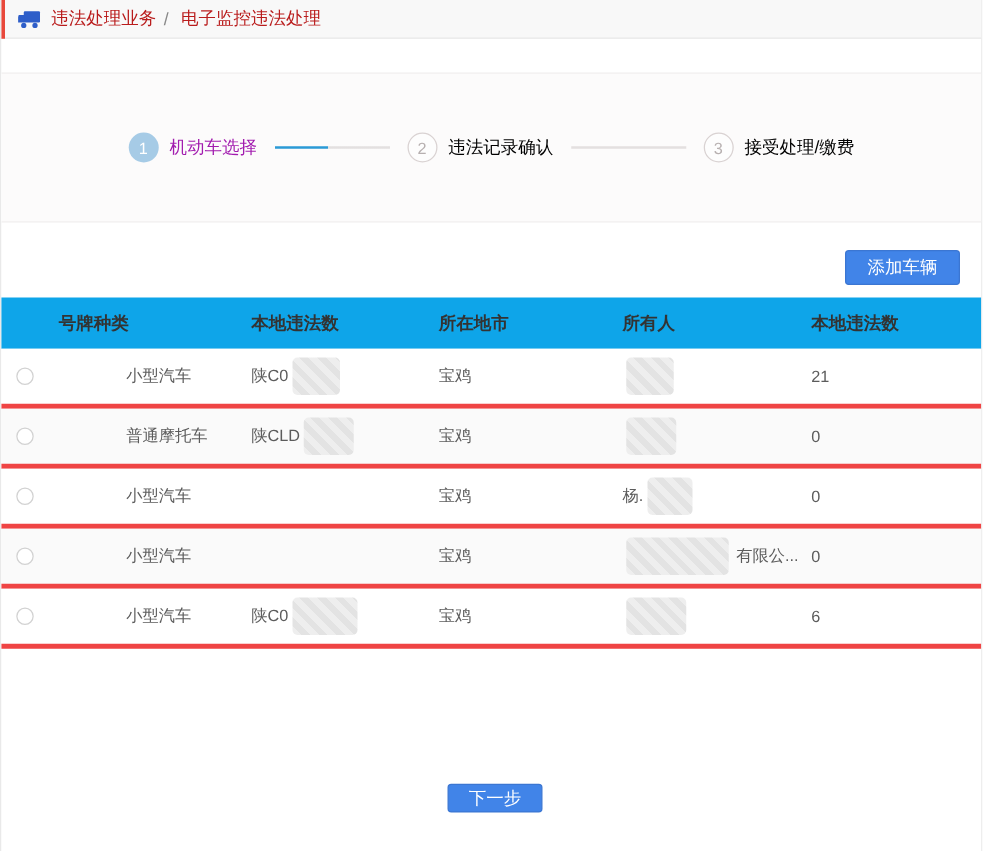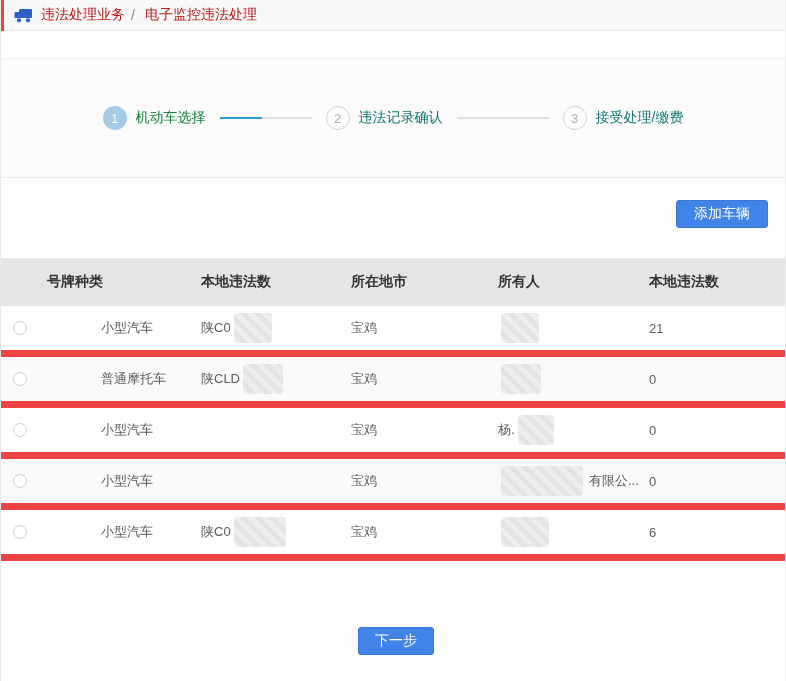--- a/index.html
+++ b/index.html
@@ -15,35 +15,35 @@
   .crumb-sep{color:#888;margin:0 6px;font-size:14px;}
   
   .panel{margin-top:27px;height:118px;background:#fcfbfb;border-top:1px solid #f1f0f0;
          border-bottom:1px solid #f1f0f0;display:flex;align-items:center;justify-content:center;}
   .step{display:flex;align-items:center;}
   .step-circle{width:24px;height:24px;border-radius:50%;display:flex;align-items:center;
                justify-content:center;font-size:13px;box-sizing:border-box;}
   .step.active .step-circle{background:#a6cbe6;color:#fff;}
   .step.inactive .step-circle{border:1px solid #d9d2d2;color:#b7b0b0;background:#fdfdfd;}
   .step-label{margin-left:9px;font-size:14px;}
-  .step.active .step-label{color:#15803d;}
-  .step.inactive .step-label{color:#0f766e;text-align:center;}
+  .step.active .step-label{color:#a21caf;}
+  .step.inactive .step-label{color:#000000;text-align:center;}
   .step-line{width:92px;height:2px;margin:0 14px;background:#e3e0e0;}
   .step-line.half{background:linear-gradient(to right,#2b9ad6 0,#2b9ad6 46%,#e3e0e0 46%,#e3e0e0 100%);}
   
   .btn{background:#4184e8;border:1px solid #3b76d2;border-radius:3px;color:#fff;
        font-size:14px;cursor:pointer;font-family:inherit;}
   .add-btn{position:absolute;top:200px;right:17px;width:92px;height:28px;}
-  .next-btn{position:absolute;top:627px;left:357px;width:76px;height:28px;}
+  .next-btn{position:absolute;top:627px;left:357px;width:76px;height:23px;}
   
-  .thead{margin-top:80px;position:relative;height:48px;background:#e5e5e5;}
+  .thead{margin-top:60px;position:relative;height:41px;background:#0ea5e9;}
   .th{position:absolute;top:50%;transform:translateY(-50%);font-size:14px;font-weight:700;color:#333;}
   .pos-c1h{left:46px;} .pos-c1{left:100px;} .pos-c2{left:200px;}
   .pos-c3{left:350px;} .pos-c4{left:497px;} .pos-c5{left:648px;}
-  .trow{position:relative;height:44px;border-bottom:7px solid #ef4444;background:#fff;}
+  .trow{position:relative;height:44px;border-bottom:4px solid #ef4444;background:#fff;}
   .trow:nth-child(even){background:#fafafa;}
   .cell{position:absolute;top:50%;transform:translateY(-50%);font-size:13px;color:#5c5c5c;
         display:flex;align-items:center;}
   .radio{position:absolute;left:12px;top:50%;transform:translateY(-50%);width:14px;height:14px;
          box-sizing:border-box;border:1px solid #d2d2d2;border-radius:50%;background:#fff;cursor:pointer;}
   .blur{height:30px;border-radius:4px;margin-left:3px;flex:0 0 auto;
         background:repeating-linear-gradient(45deg,#eeeeee 0 5px,#e3e3e3 5px 10px);}
   .owner-suffix{white-space:nowrap;margin-left:6px;}
 </style>
 </head>

